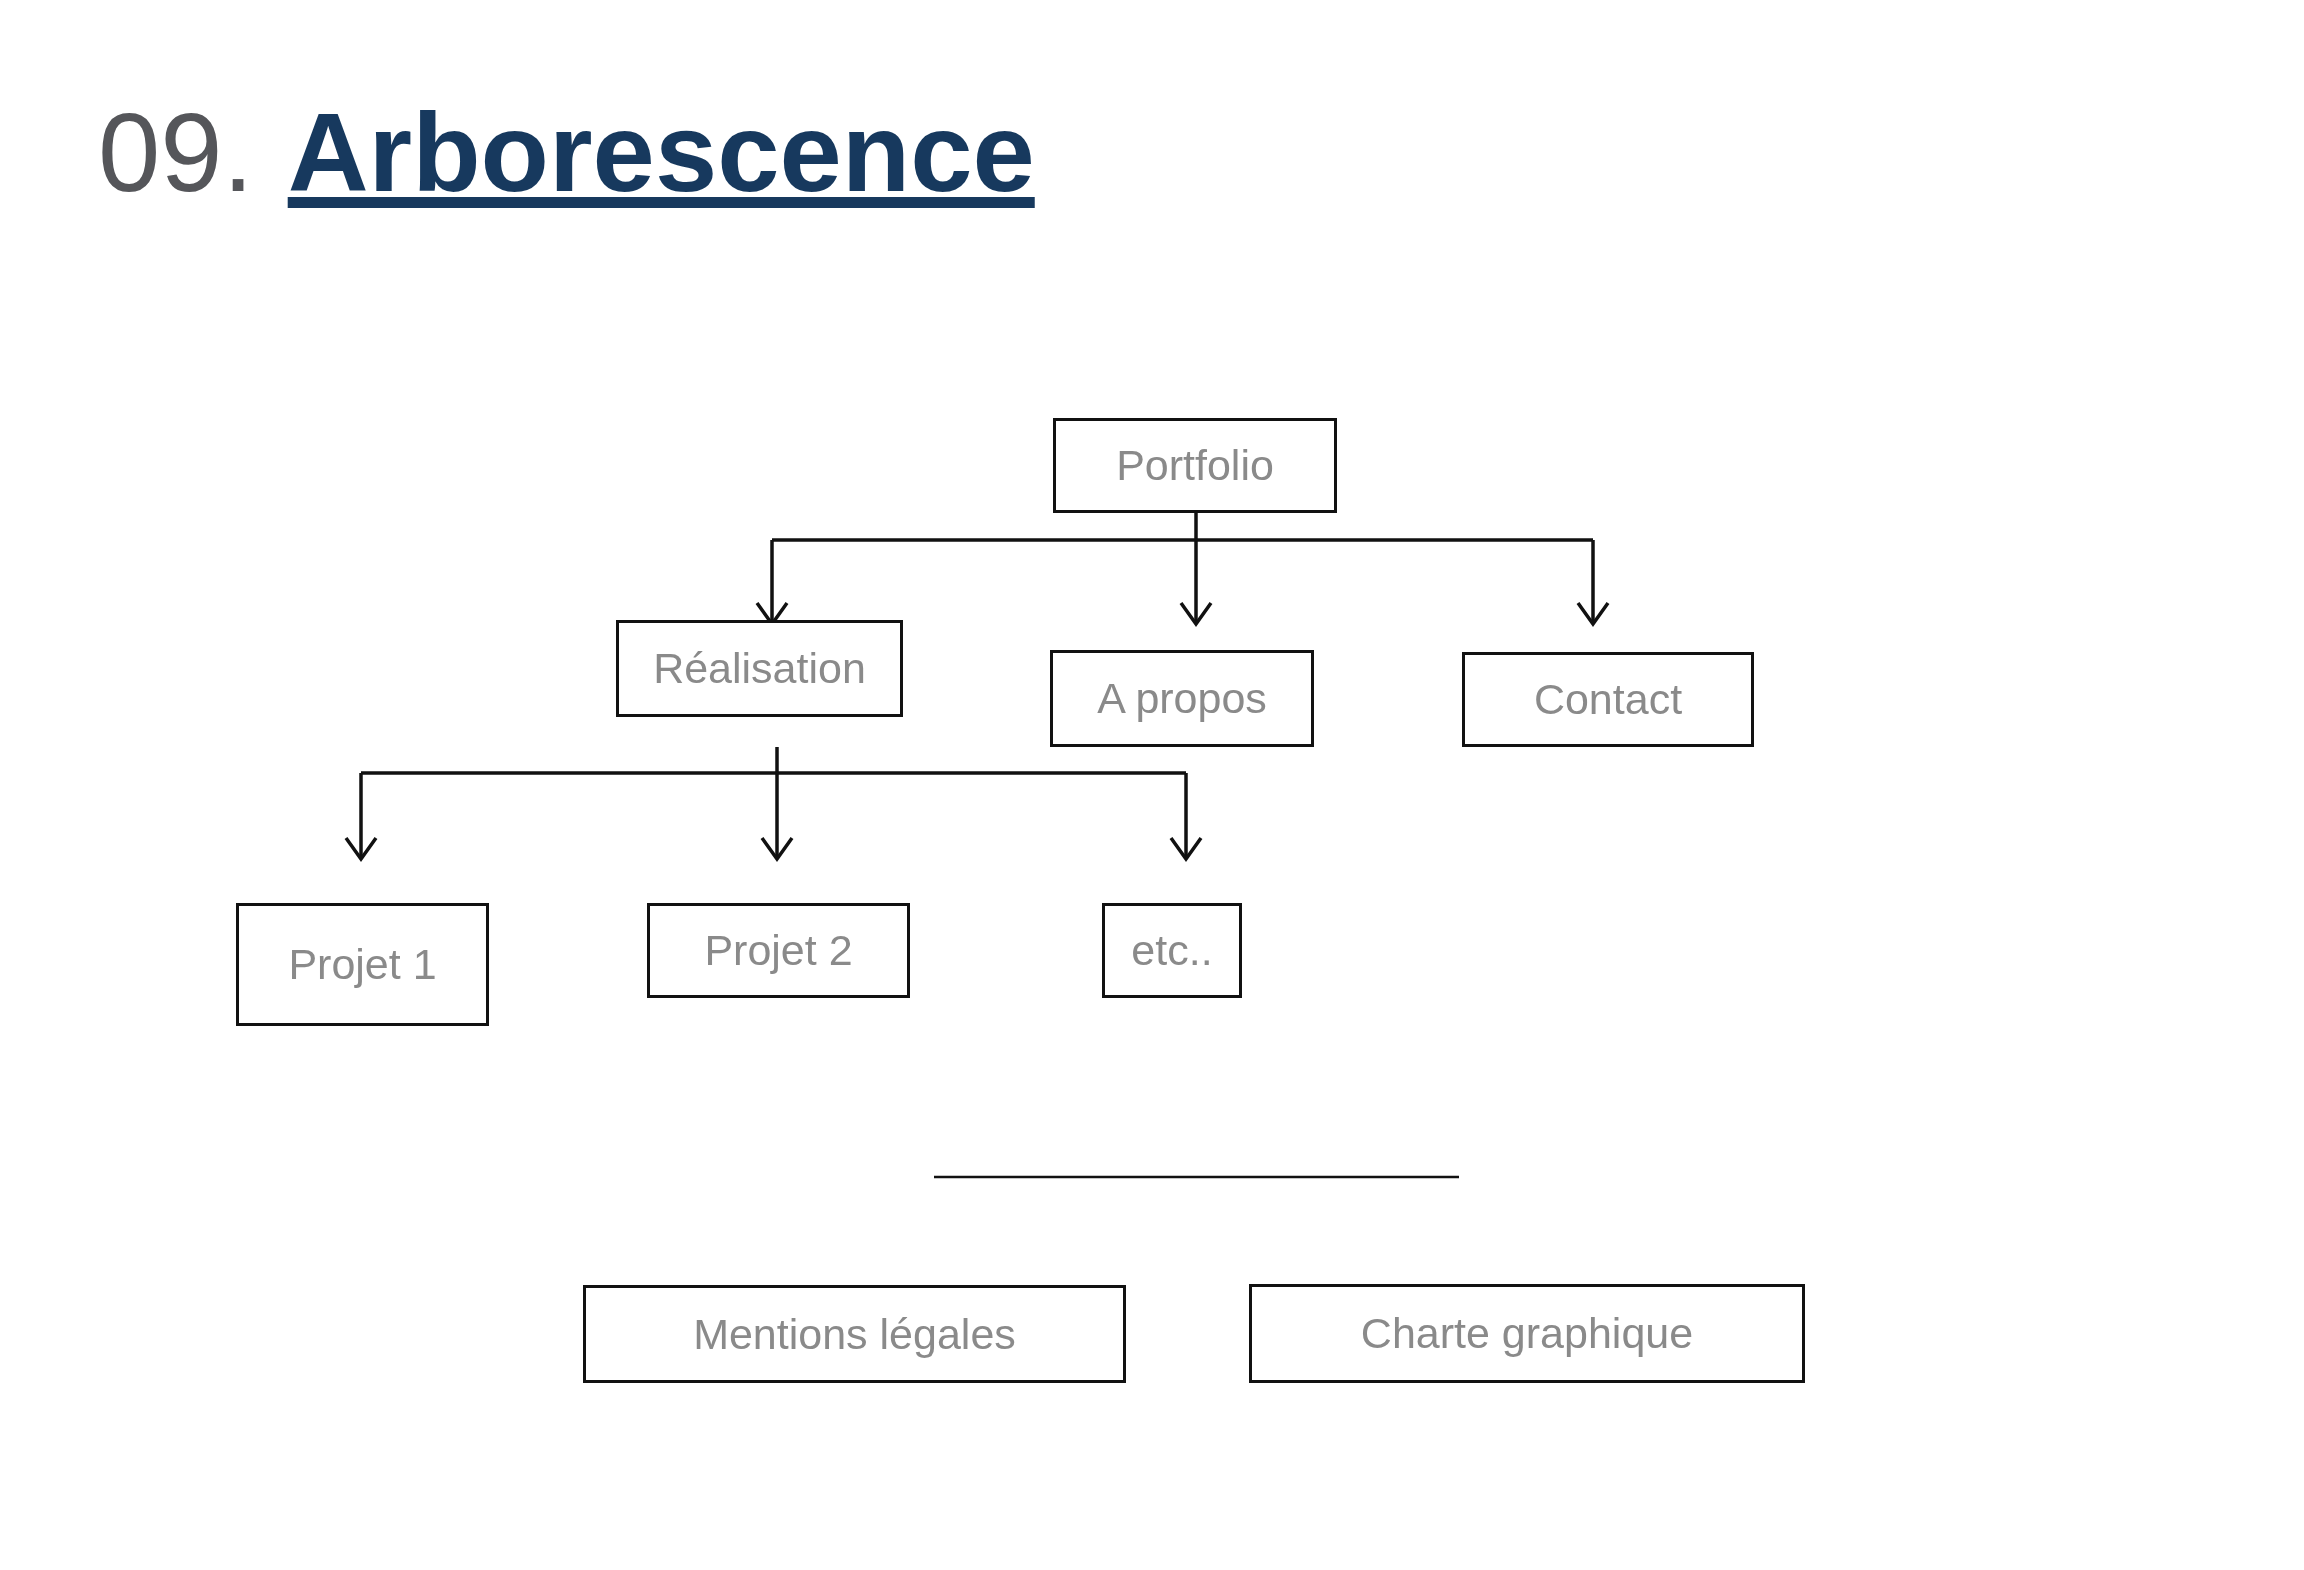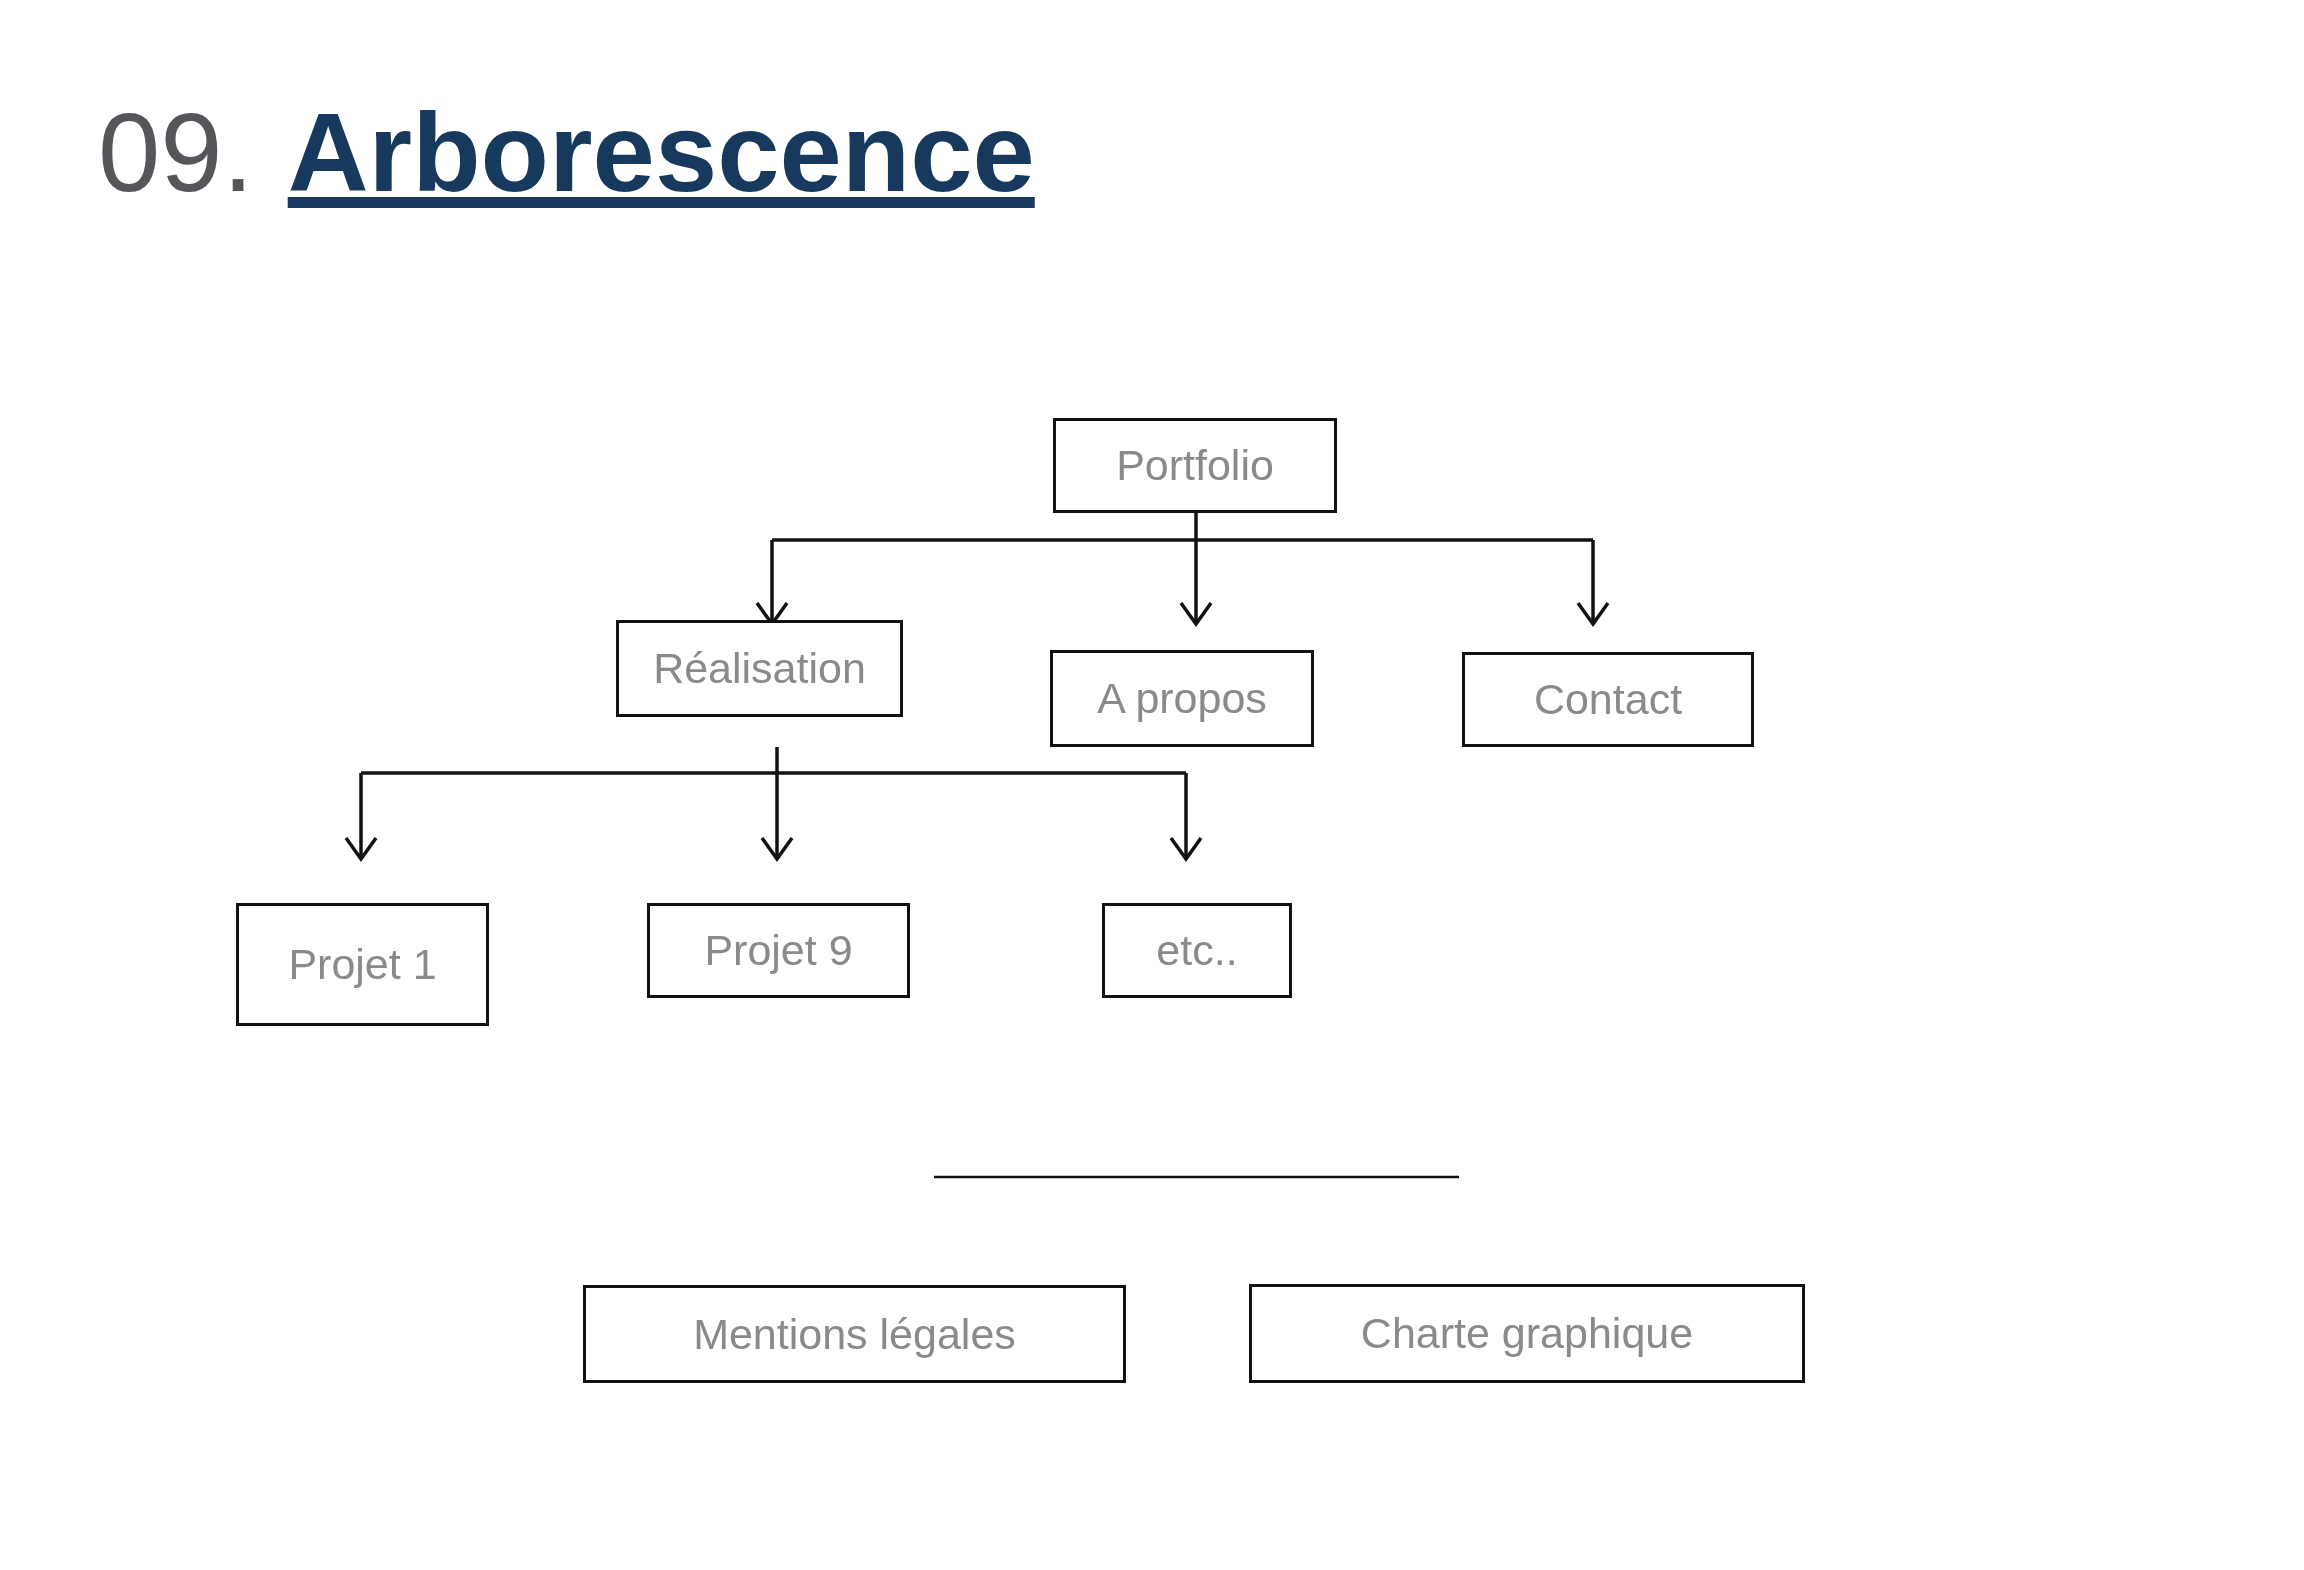--- a/index.html
+++ b/index.html
@@ -113,24 +113,24 @@
 
   <div class="node" style="left:1462px;top:652px;width:292px;height:95px">
     <span>Contact</span>
   </div>
 
   <div class="node" style="left:236px;top:903px;width:253px;height:123px">
     <span>Projet 1</span>
   </div>
 
   <div class="node" style="left:647px;top:903px;width:263px;height:95px">
-    <span>Projet 9</span>
+    <span>Projet 2</span>
   </div>
 
-  <div class="node" style="left:1102px;top:903px;width:190px;height:95px">
+  <div class="node" style="left:1102px;top:903px;width:140px;height:95px">
     <span>etc..</span>
   </div>
 
   <div class="node" style="left:583px;top:1285px;width:543px;height:98px">
     <span>Mentions légales</span>
   </div>
 
   <div class="node" style="left:1249px;top:1284px;width:556px;height:99px">
     <span>Charte graphique</span>
   </div>

